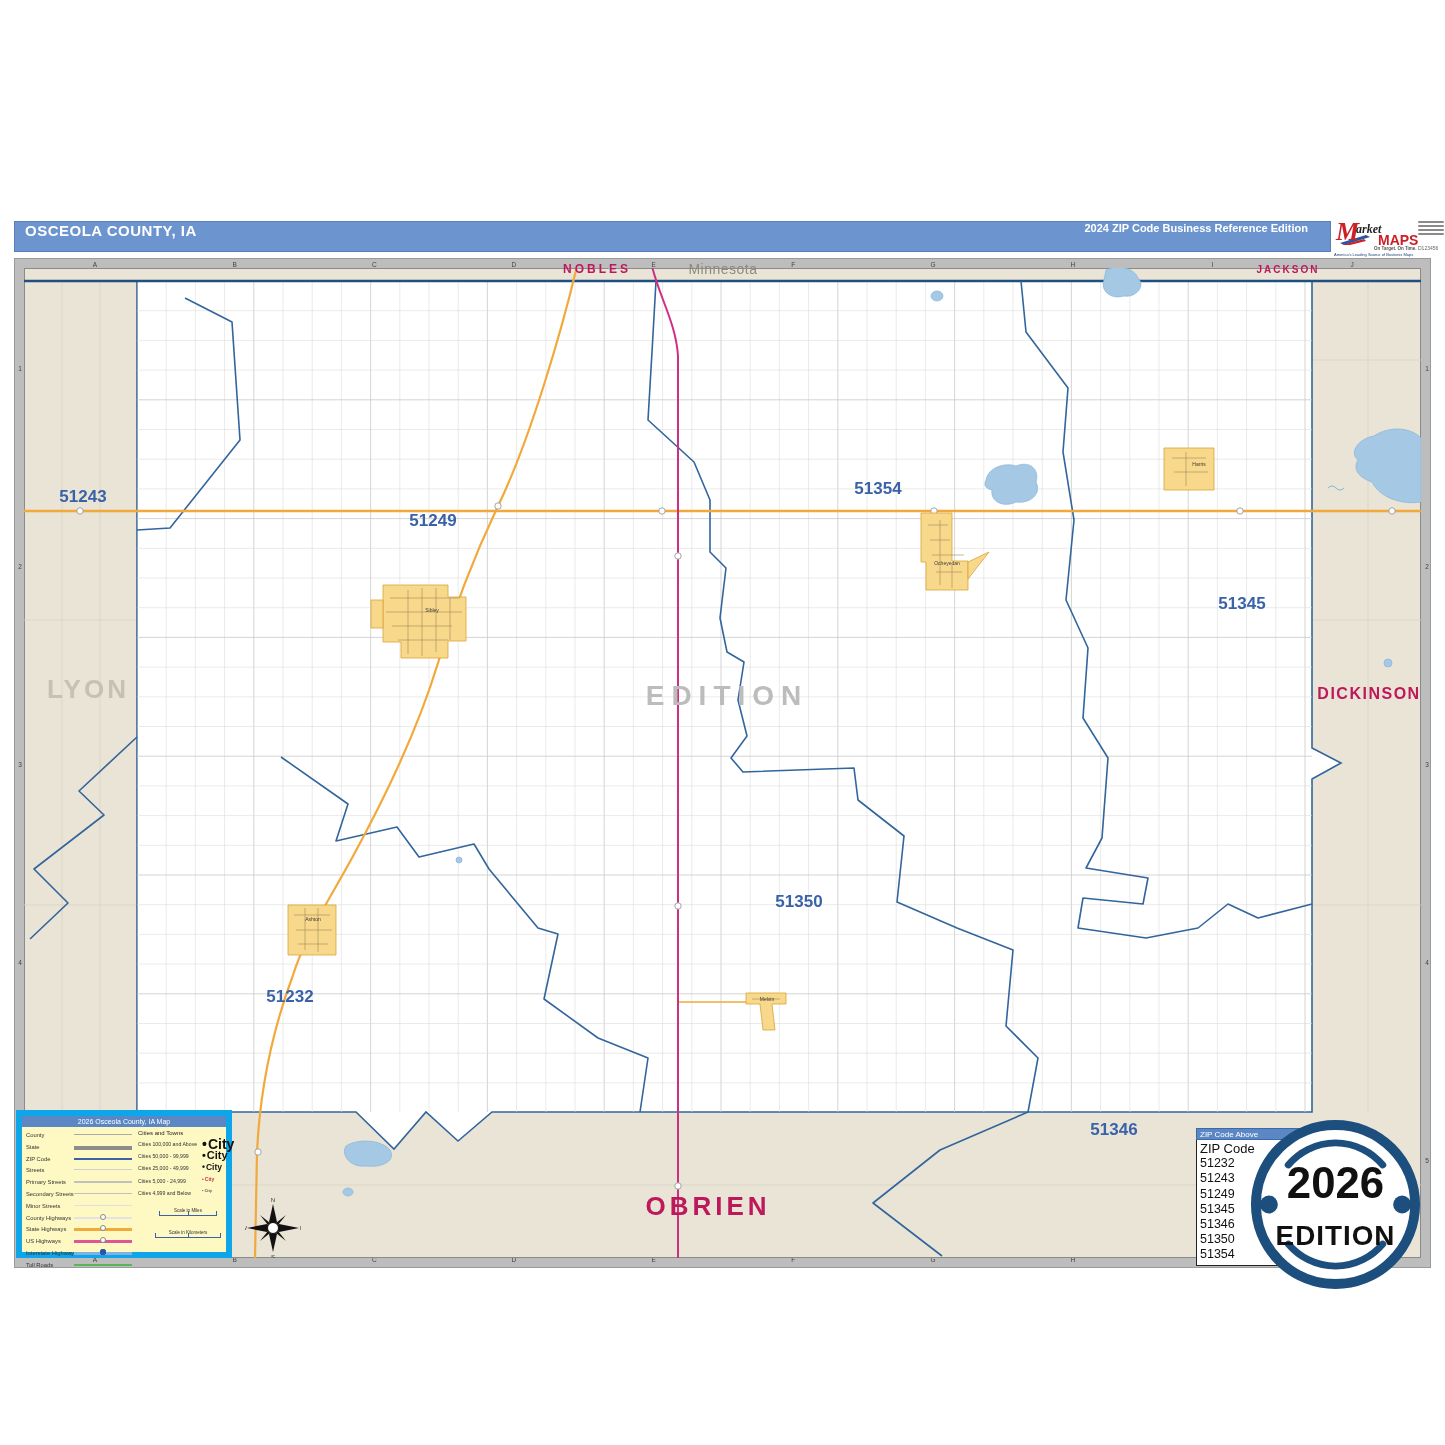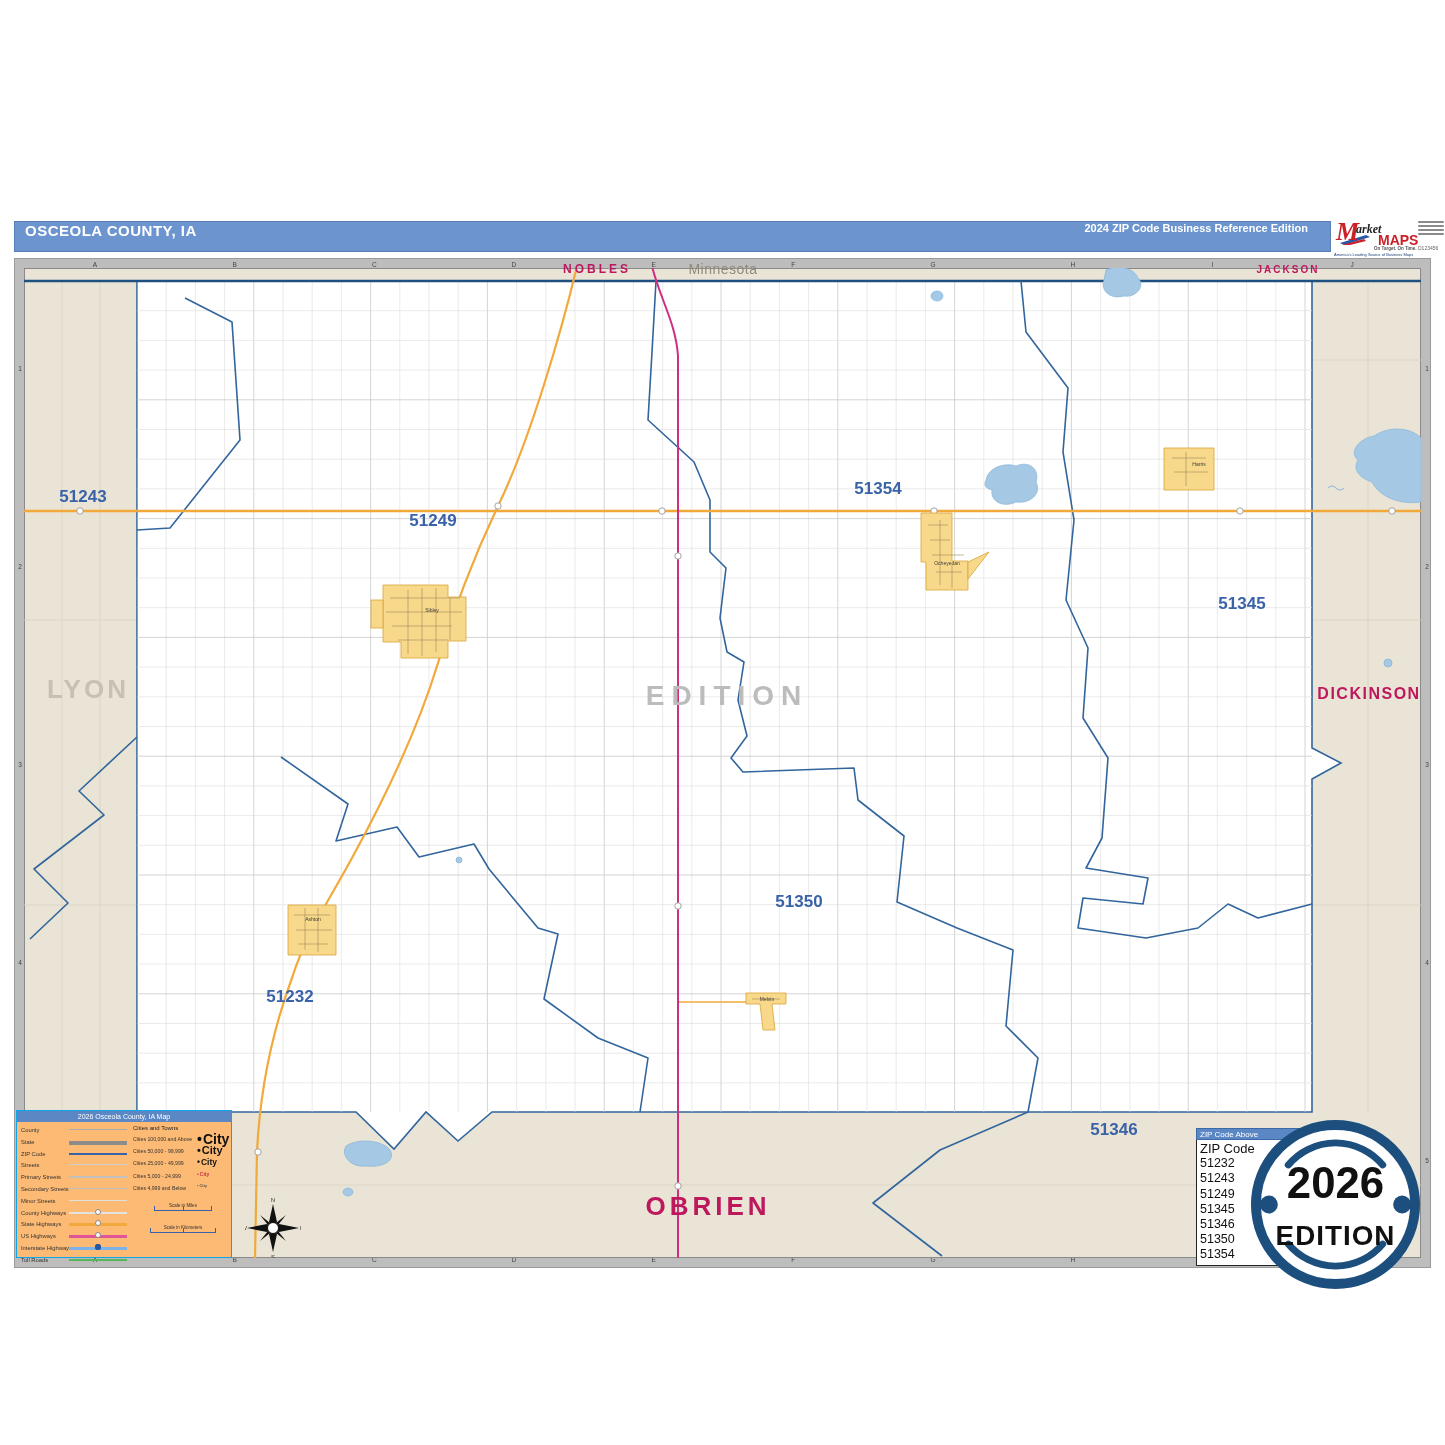--- a/index.html
+++ b/index.html
@@ -33,22 +33,22 @@
          border:1px solid #8a8a8a;box-sizing:border-box;position:absolute}
   .gl{font-size:6.5px;color:#444;position:absolute;transform:translate(-50%,-50%)}
 
   
   .cname{position:absolute;color:#be185d;font-weight:bold;transform:translate(-50%,-50%);white-space:nowrap;z-index:12}
   .ziplabel{position:absolute;color:#3a62a8;font-weight:bold;font-size:17px;
             transform:translate(-50%,-50%);white-space:nowrap;z-index:12}
   .citylabel{position:absolute;color:#3b3b3b;font-size:5px;transform:translate(-50%,-50%);white-space:nowrap;z-index:12}
 
   
-  #legend{left:16px;top:1110px;width:216px;height:148px;background:#fdba74;
-          border:1px solid #0ea5e9;box-sizing:border-box;position:absolute;z-index:20}
+  #legend{left:16px;top:1110px;width:216px;height:148px;background:#fef9c3;
+          border:6px solid #0ea5e9;box-sizing:border-box;position:absolute;z-index:20}
   #legend .ttl{height:11px;background:#5b87c5;color:#fff;font-size:7px;text-align:center;line-height:11px}
   .lg-label{position:absolute;font-size:5.8px;color:#333;white-space:nowrap}
   .lg-sample{position:absolute;left:52px;width:58px}
   .lg-mk{position:absolute;width:6px;height:6px;border-radius:50%;background:#fff;border:1px solid #888;
          top:-3px;left:26px;box-sizing:border-box}
   .lg-mk.sq{border-radius:2px;background:#2a57a5;border-color:#2a57a5}
   #legend .ct-head{position:absolute;font-size:6px;color:#222;white-space:nowrap}
   .ct-label{position:absolute;font-size:5.2px;color:#333;white-space:nowrap}
   .ct-sample{position:absolute;font-weight:bold;color:#111;white-space:nowrap}
   .ct-sample::before{content:"•";margin-right:1px}

